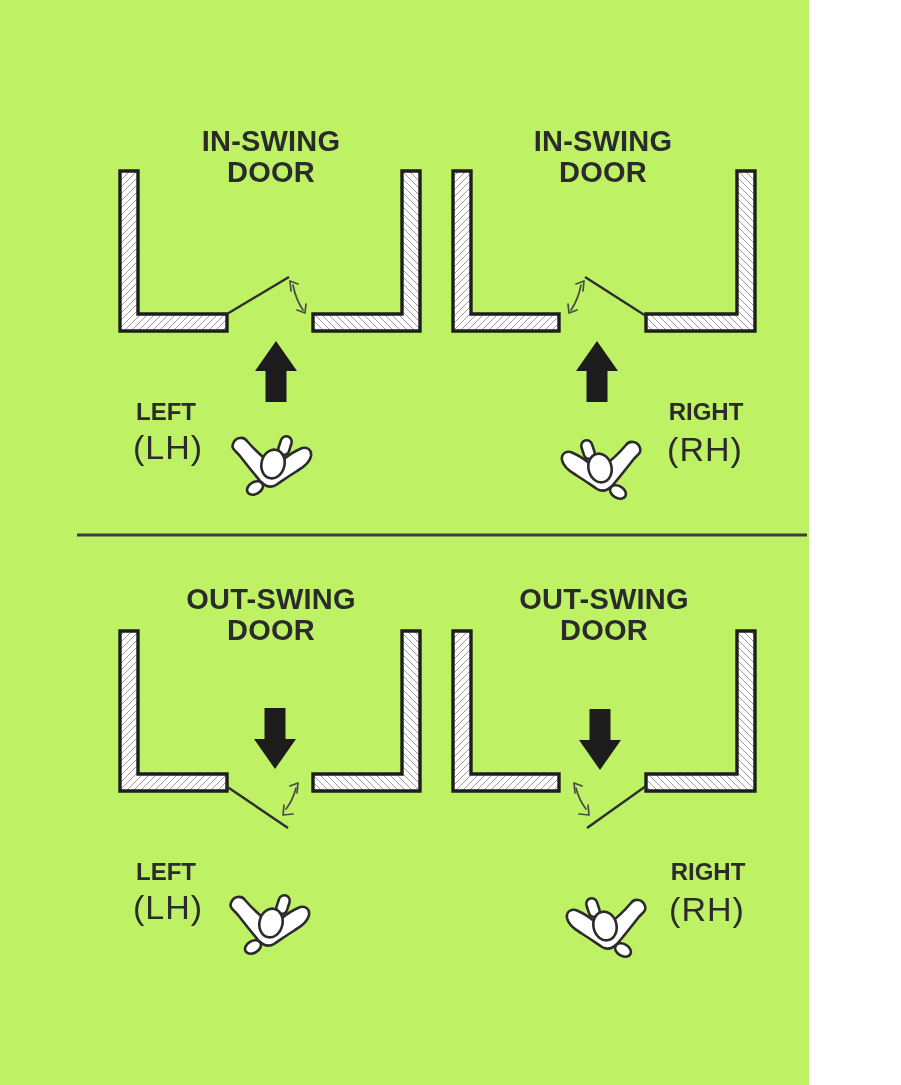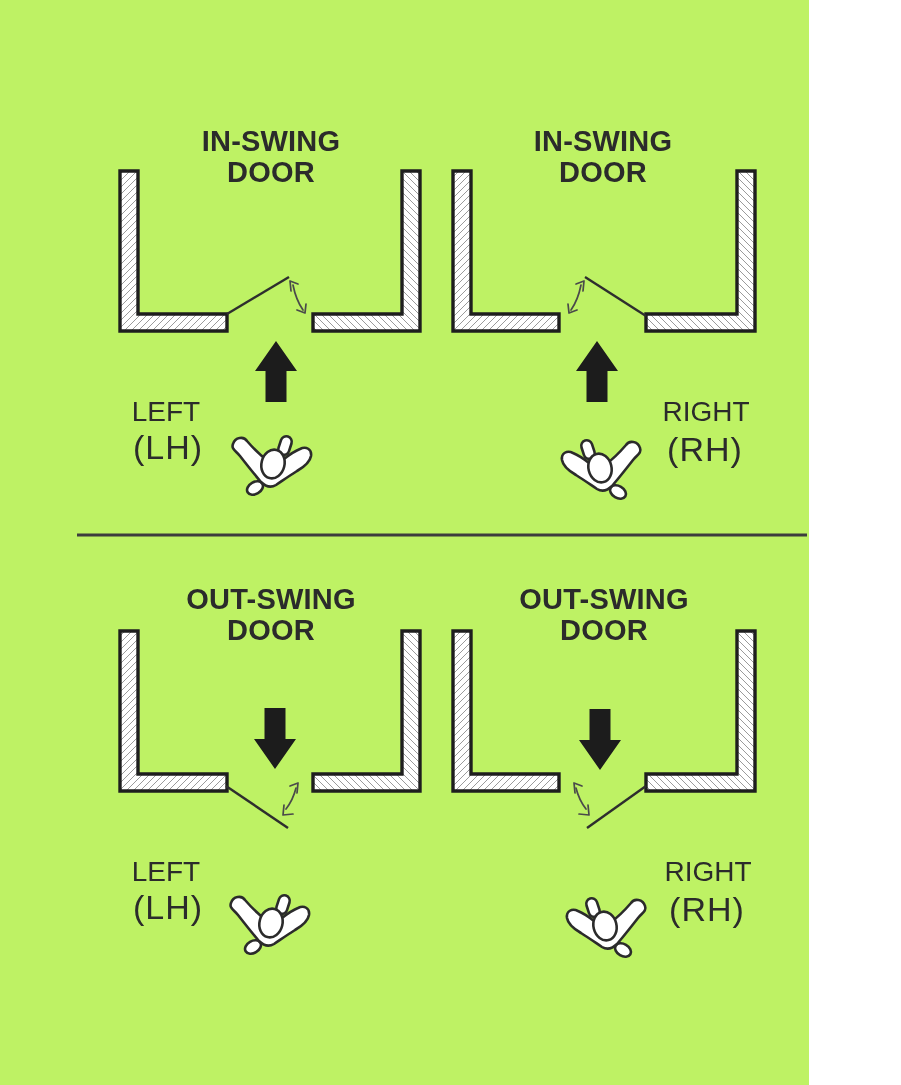--- a/index.html
+++ b/index.html
@@ -6,21 +6,21 @@
   .canvas {
     position:relative; width:809px; height:1085px; background:#bef264;
     font-family:"Liberation Sans", sans-serif; overflow:hidden;
   }
   .art { position:absolute; left:0; top:0; }
   .t {
     position:absolute; transform:translateX(-50%);
     text-align:center; white-space:nowrap; color:#2b2b2b;
   }
   .title { font-weight:700; font-size:29px; line-height:31px; letter-spacing:0.2px; }
-  .hand  { font-weight:400; font-size:28px; line-height:32px; }
+  .hand  { font-weight:700; font-size:24px; line-height:32px; }
   .code  { font-weight:400; font-size:34px; line-height:30px; letter-spacing:1px; }
 </style>
 </head>
 <body>
 
 <div class="canvas">
 
   <svg class="art" width="901" height="1085" viewBox="0 0 901 1085">
     <defs>
       <pattern id="hatchL" width="7" height="7" patternUnits="userSpaceOnUse">

